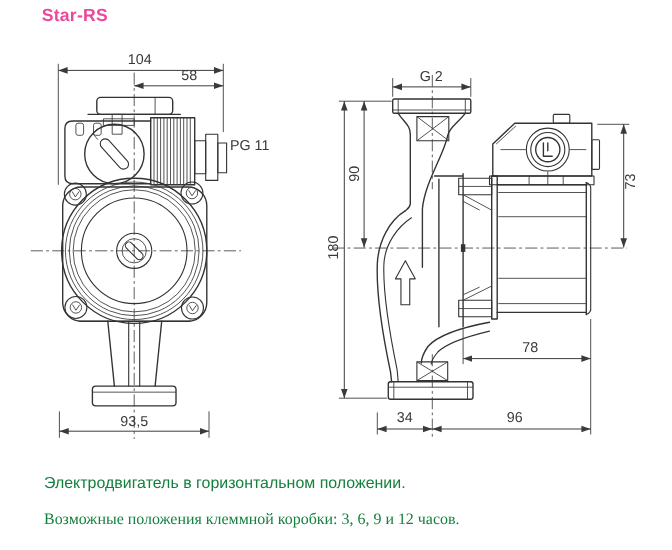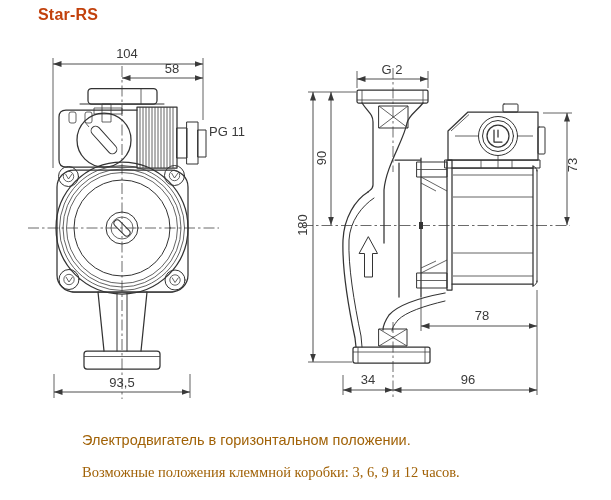--- a/index.html
+++ b/index.html
@@ -1,19 +1,19 @@
 <!DOCTYPE html>
 <html><head>
 <meta charset="utf-8">
 <style>
   html,body{margin:0;padding:0;background:#ffffff;}
   body{width:611px;height:500px;position:relative;font-family:"Liberation Sans",sans-serif;overflow:hidden;}
-  .title{position:absolute;left:38px;top:6px;font-size:16px;font-weight:600;color:#c2410c;letter-spacing:.2px;}
+  .title{position:absolute;left:38px;top:6px;font-size:16px;font-weight:600;color:#ec4899;letter-spacing:.2px;}
   .drawing{position:absolute;left:0;top:0;}
-  .note{position:absolute;left:40px;font-size:14.5px;color:#a16207;margin-left:42px;}
+  .note{position:absolute;left:40px;font-size:14.5px;color:#15803d;}
   .note1{top:417px;}
   .note2{top:449px;font-family:Liberation Serif, serif;}
   
   .o1{fill:none;stroke:#333;stroke-width:1.25;stroke-linejoin:round;stroke-linecap:round;}
   .o2{fill:none;stroke:#333;stroke-width:1;stroke-linejoin:round;stroke-linecap:round;}
   .o3{fill:none;stroke:#3c3c3c;stroke-width:.8;stroke-linejoin:round;}
   .dim{stroke:#3a3a3a;stroke-width:.9;fill:none;marker-start:url(#arr);marker-end:url(#arr);}
   .ext{stroke:#3a3a3a;stroke-width:.8;fill:none;}
   .cl{stroke:#3a3a3a;stroke-width:.75;fill:none;stroke-dasharray:11 3 2.5 3;}
   .dtxt{font-family:"Liberation Sans",sans-serif;font-size:13px;fill:#3a3a3a;}

